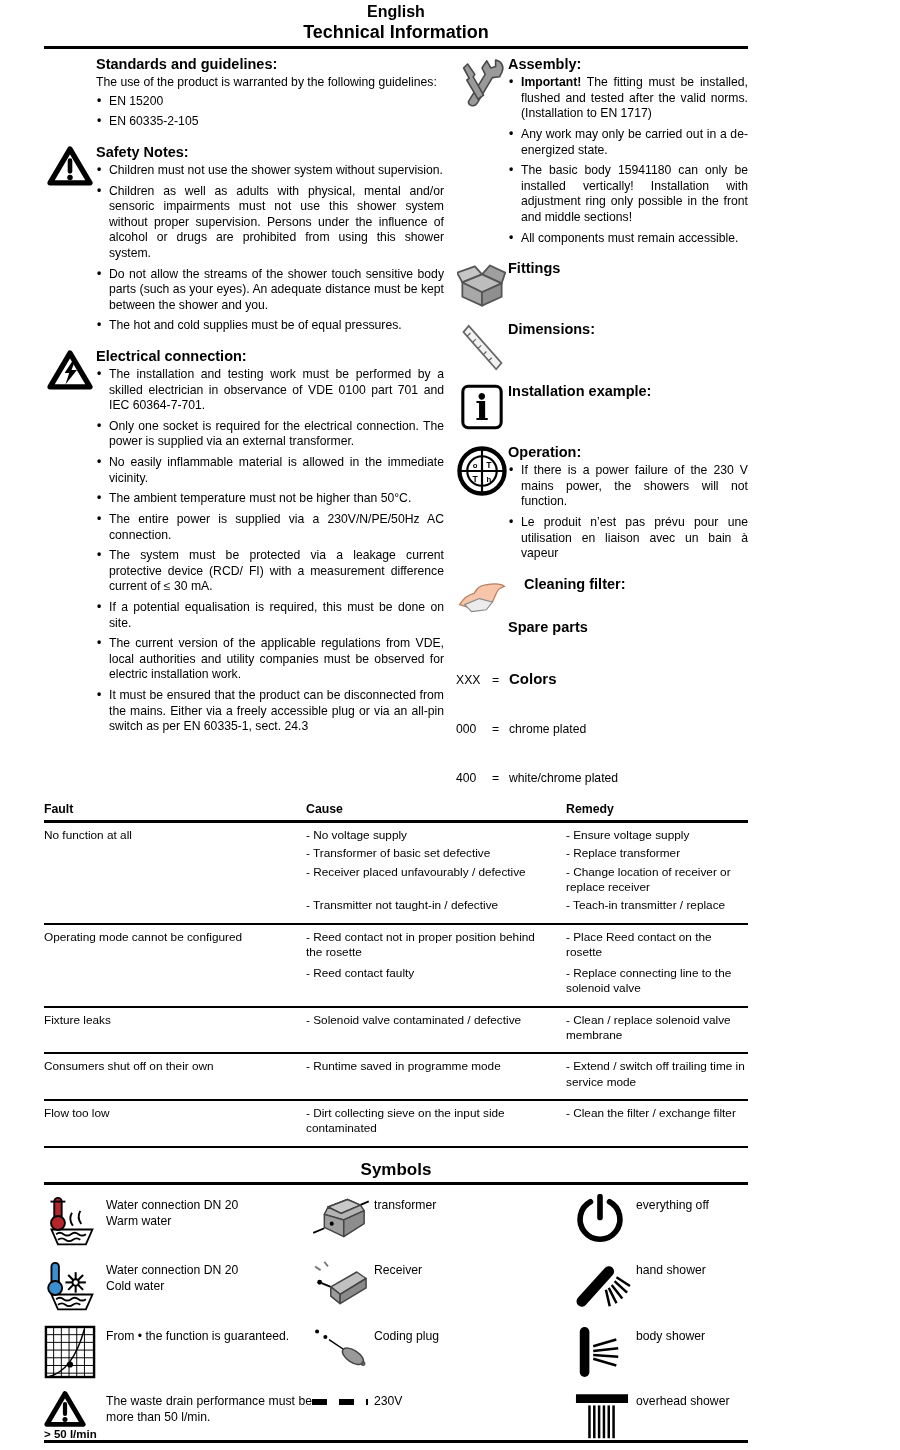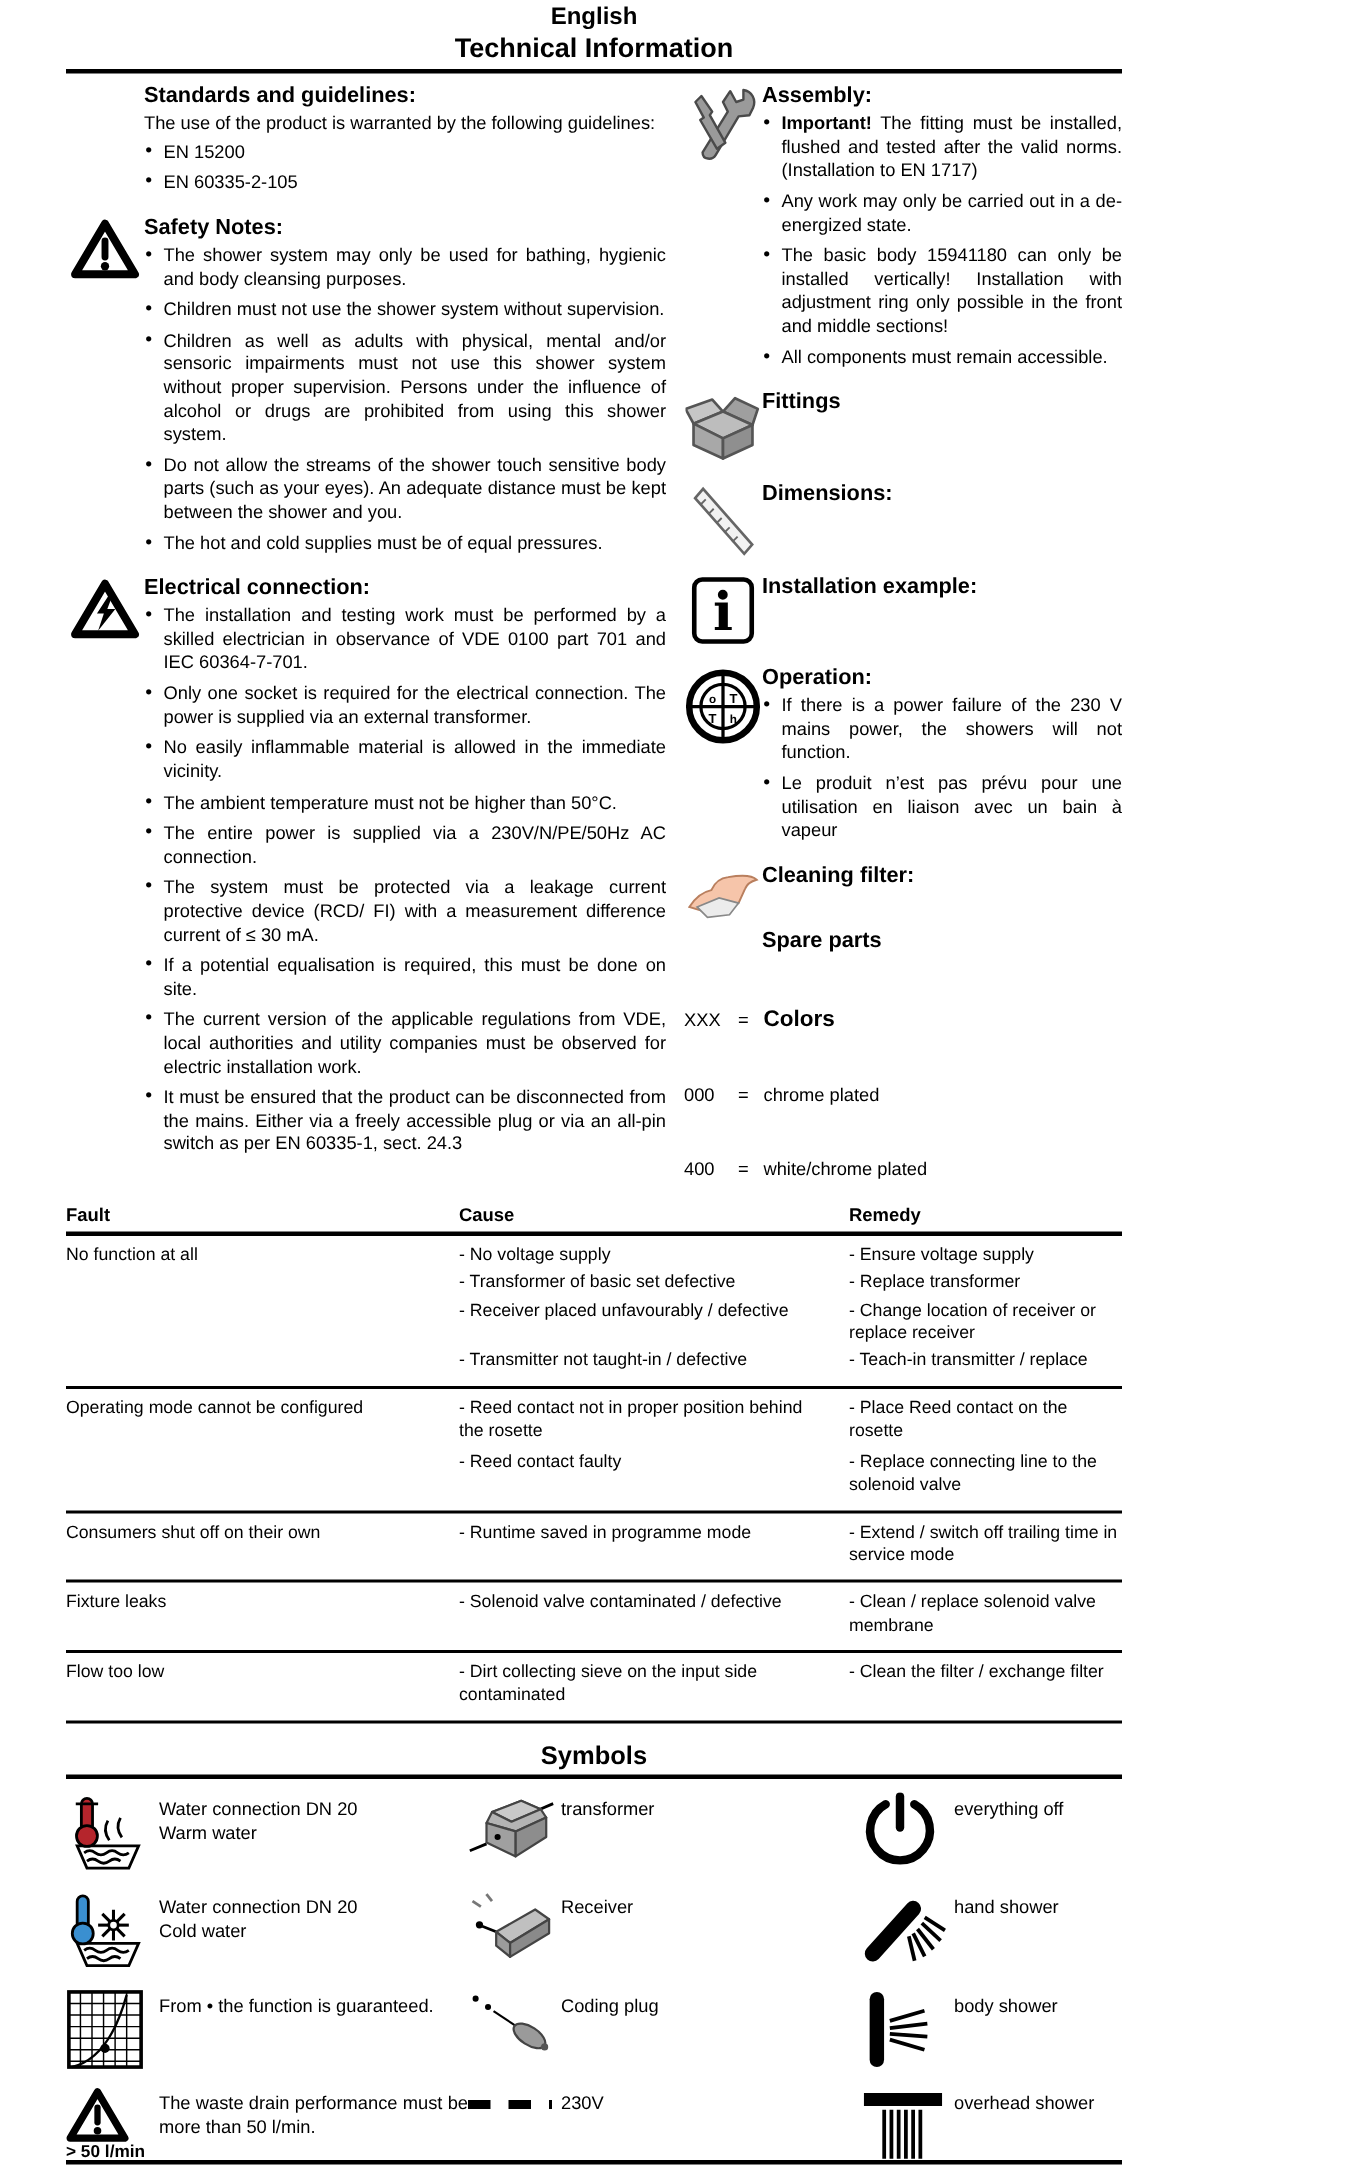--- a/index.html
+++ b/index.html
@@ -85,21 +85,20 @@
             <svg width="46" height="42" viewBox="0 0 60 54">
               <path d="M30 5 L56 49 H4 Z" fill="#fff" stroke="#000" stroke-width="7" stroke-linejoin="round"></path>
               <path d="M30 20 v14" stroke="#000" stroke-width="6" stroke-linecap="round"></path>
               <circle cx="30" cy="42" r="3.6"></circle>
             </svg>
           </span>
         </div>
         <div class="bod">
           <div class="h3">Safety Notes:</div>
           <ul>
-            <li>The shower system may only be used for bathing, hygienic and body cleansing purposes.</li>
             <li>Children must not use the shower system without supervision.</li>
             <li>Children as well as adults with physical, mental and/or sensoric impairments must not use this shower system without proper supervision. Persons under the influence of alcohol or drugs are prohibited from using this shower system.</li>
             <li>Do not allow the streams of the shower touch sensitive body parts (such as your eyes). An adequate distance must be kept between the shower and you.</li>
             <li>The hot and cold supplies must be of equal pressures.</li>
           </ul>
         </div>
       </div>
 
       <div class="sec">
         <div class="gut">
@@ -221,21 +220,21 @@
         </div>
         <div class="bod">
           <div class="h3">Operation:</div>
           <ul>
             <li>If there is a power failure of the 230 V mains power, the showers will not function.</li>
             <li>Le produit n’est pas prévu pour une utilisation en liaison avec un bain à vapeur</li>
           </ul>
         </div>
       </div>
 
-      <div class="sec" style="margin-bottom:4px;">
+      <div class="sec" style="margin-bottom:4px;gap:16px;">
         <div class="gut">
           <span>
             <svg width="52" height="38" viewBox="0 0 60 44">
               <path d="M4 32 q7 -11 17 -13 q4 -9 13 -10 q17 -3 22 2 q-7 2 -9 7 l-5 11 q-11 9 -25 7 z" fill="#f6c5aa" stroke="#b97f5e" stroke-width="1.5"></path>
               <path d="M10 32 l17 -7 15 4 -7 9 -17 2 z" fill="#ececec" stroke="#888" stroke-width="1.3"></path>
             </svg>
           </span>
         </div>
         <div class="bod">
           <div class="h3">Cleaning filter:</div>
@@ -302,35 +301,35 @@
             <div class="tc-remedy">- Place Reed contact on the rosette</div>
           </div>
         <div class="pair" style="margin-top:6px;">
             <div class="tc-cause">- Reed contact faulty</div>
             <div class="tc-remedy">- Replace connecting line to the solenoid valve</div>
           </div>
       </div>
     </div>
 
     <div class="trow">
+      <div class="tc-fault">Fixture leaks</div>
+      <div>
+        <div class="pair">
+            <div class="tc-cause">- Solenoid valve contaminated / defective</div>
+            <div class="tc-remedy">- Clean / replace solenoid valve membrane</div>
+          </div>
+      </div>
+    </div>
+
+    <div class="trow">
       <div class="tc-fault">Consumers shut off on their own</div>
       <div>
         <div class="pair">
             <div class="tc-cause">- Runtime saved in programme mode</div>
             <div class="tc-remedy">- Extend / switch off trailing time in service mode</div>
-          </div>
-      </div>
-    </div>
-
-    <div class="trow">
-      <div class="tc-fault">Fixture leaks</div>
-      <div>
-        <div class="pair">
-            <div class="tc-cause">- Solenoid valve contaminated / defective</div>
-            <div class="tc-remedy">- Clean / replace solenoid valve membrane</div>
           </div>
       </div>
     </div>
 
     <div class="trow">
       <div class="tc-fault">Flow too low</div>
       <div>
         <div class="pair">
             <div class="tc-cause">- Dirt collecting sieve on the input side contaminated</div>
             <div class="tc-remedy">- Clean the filter / exchange filter</div>

